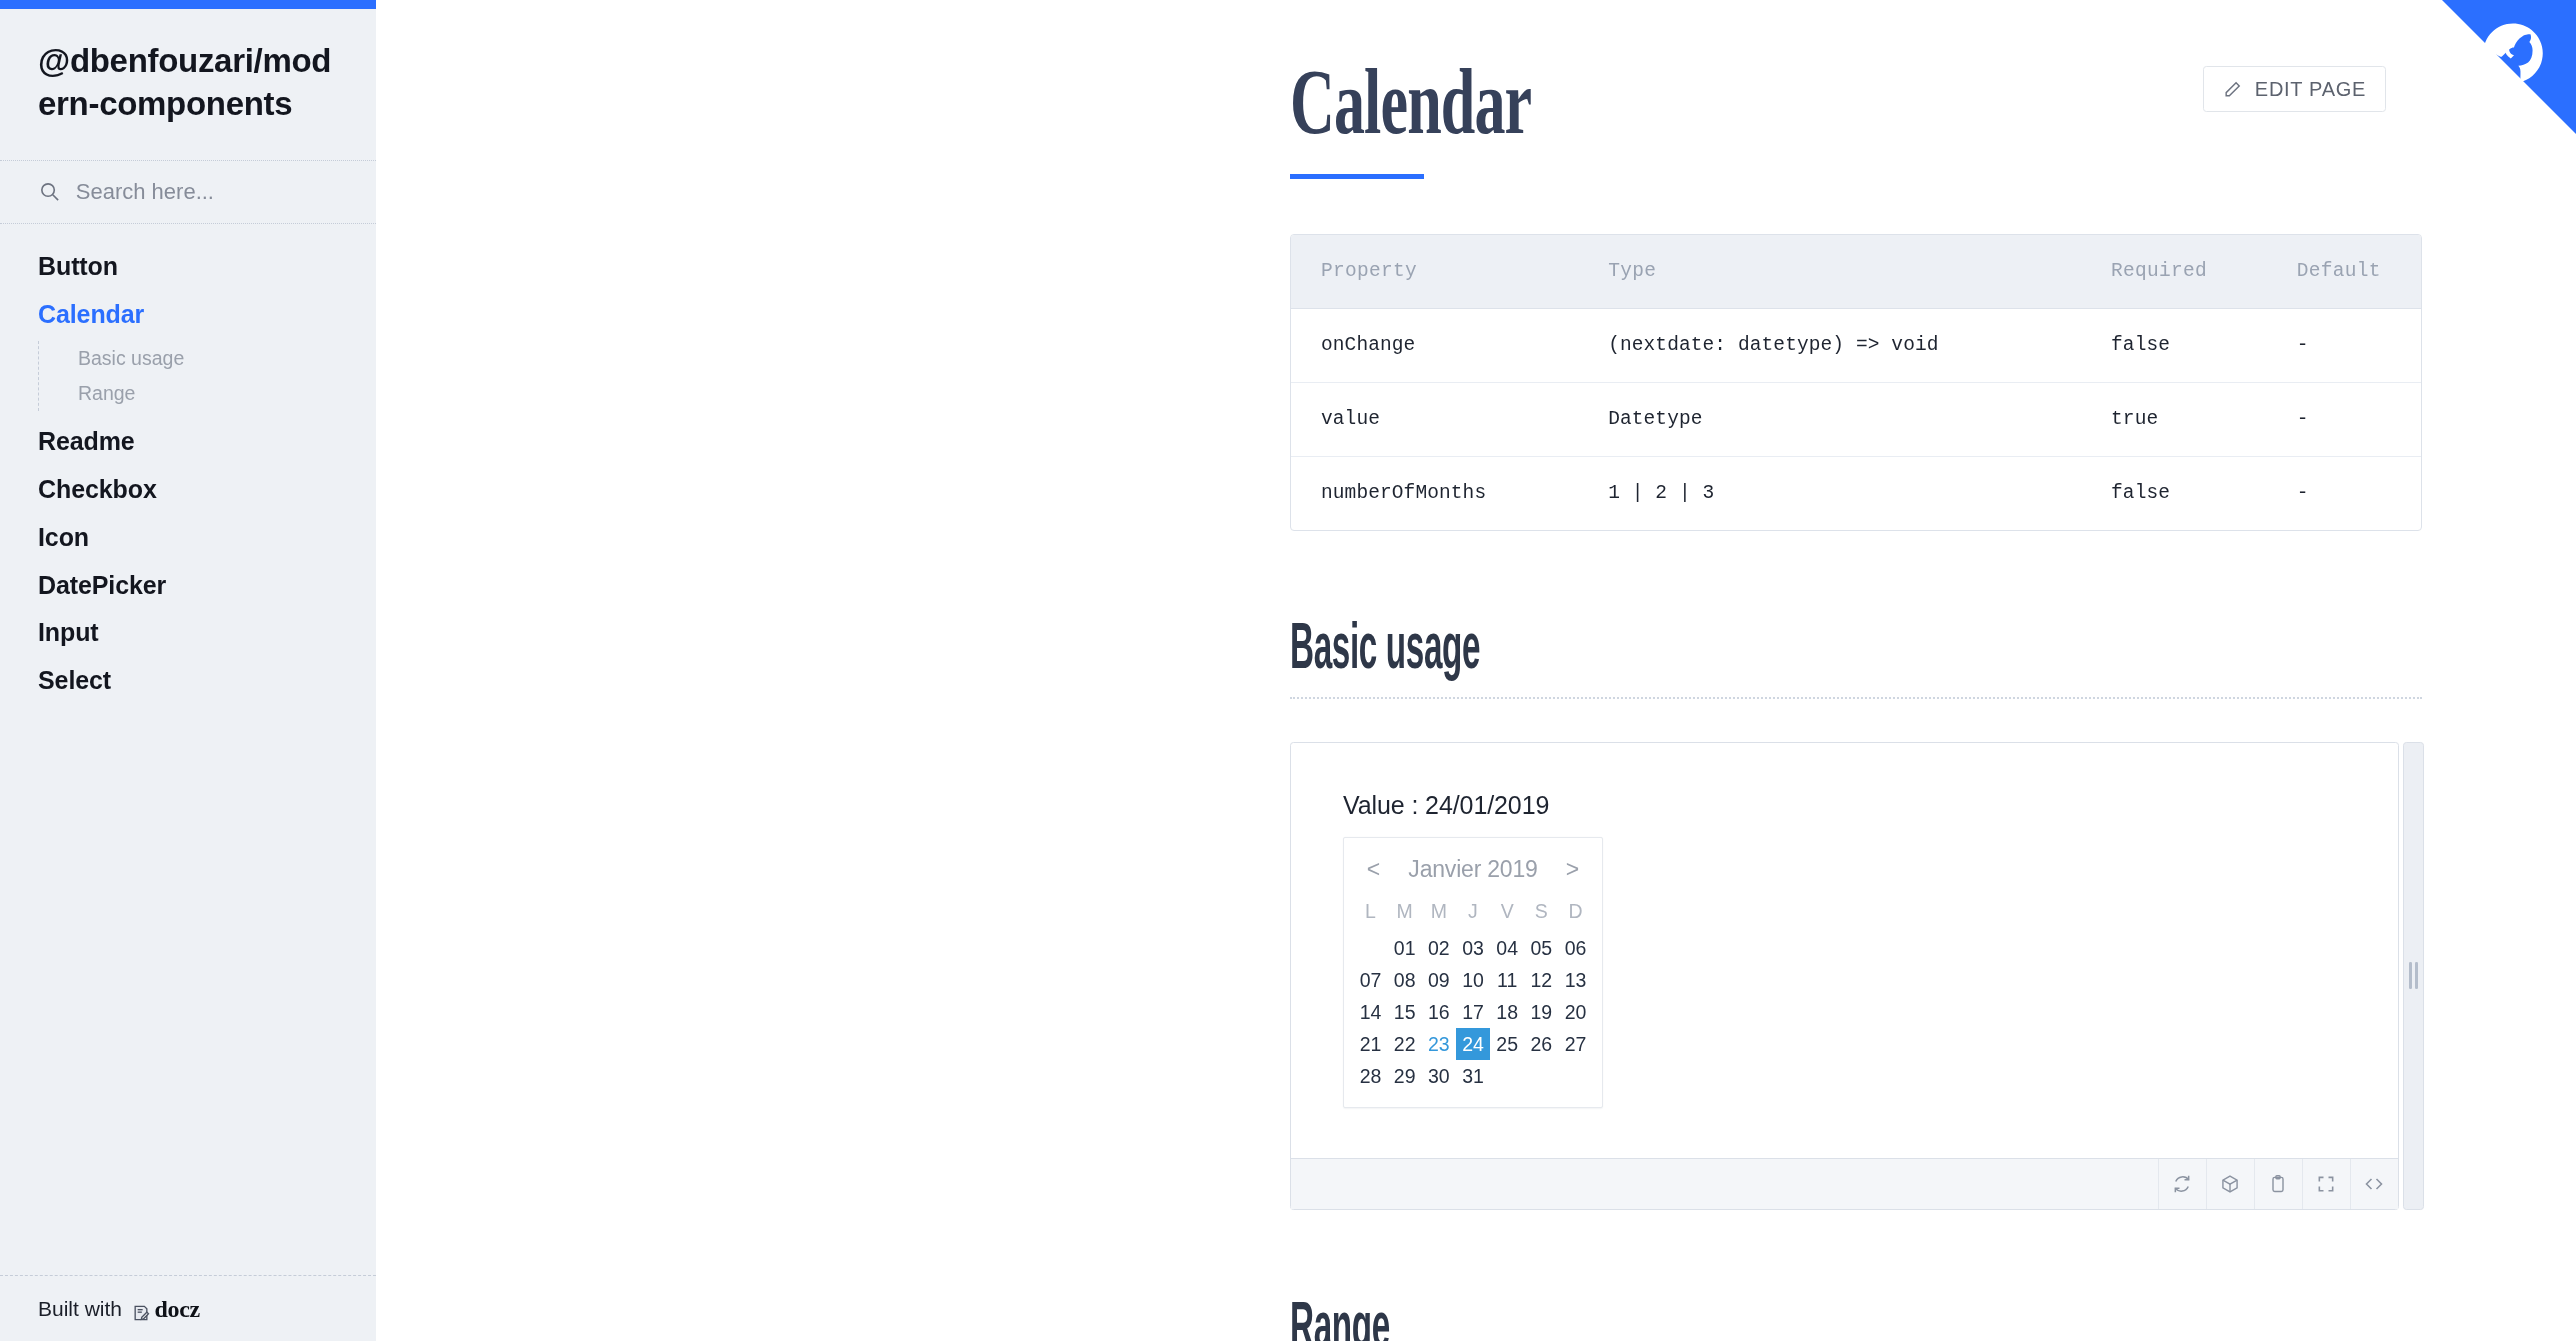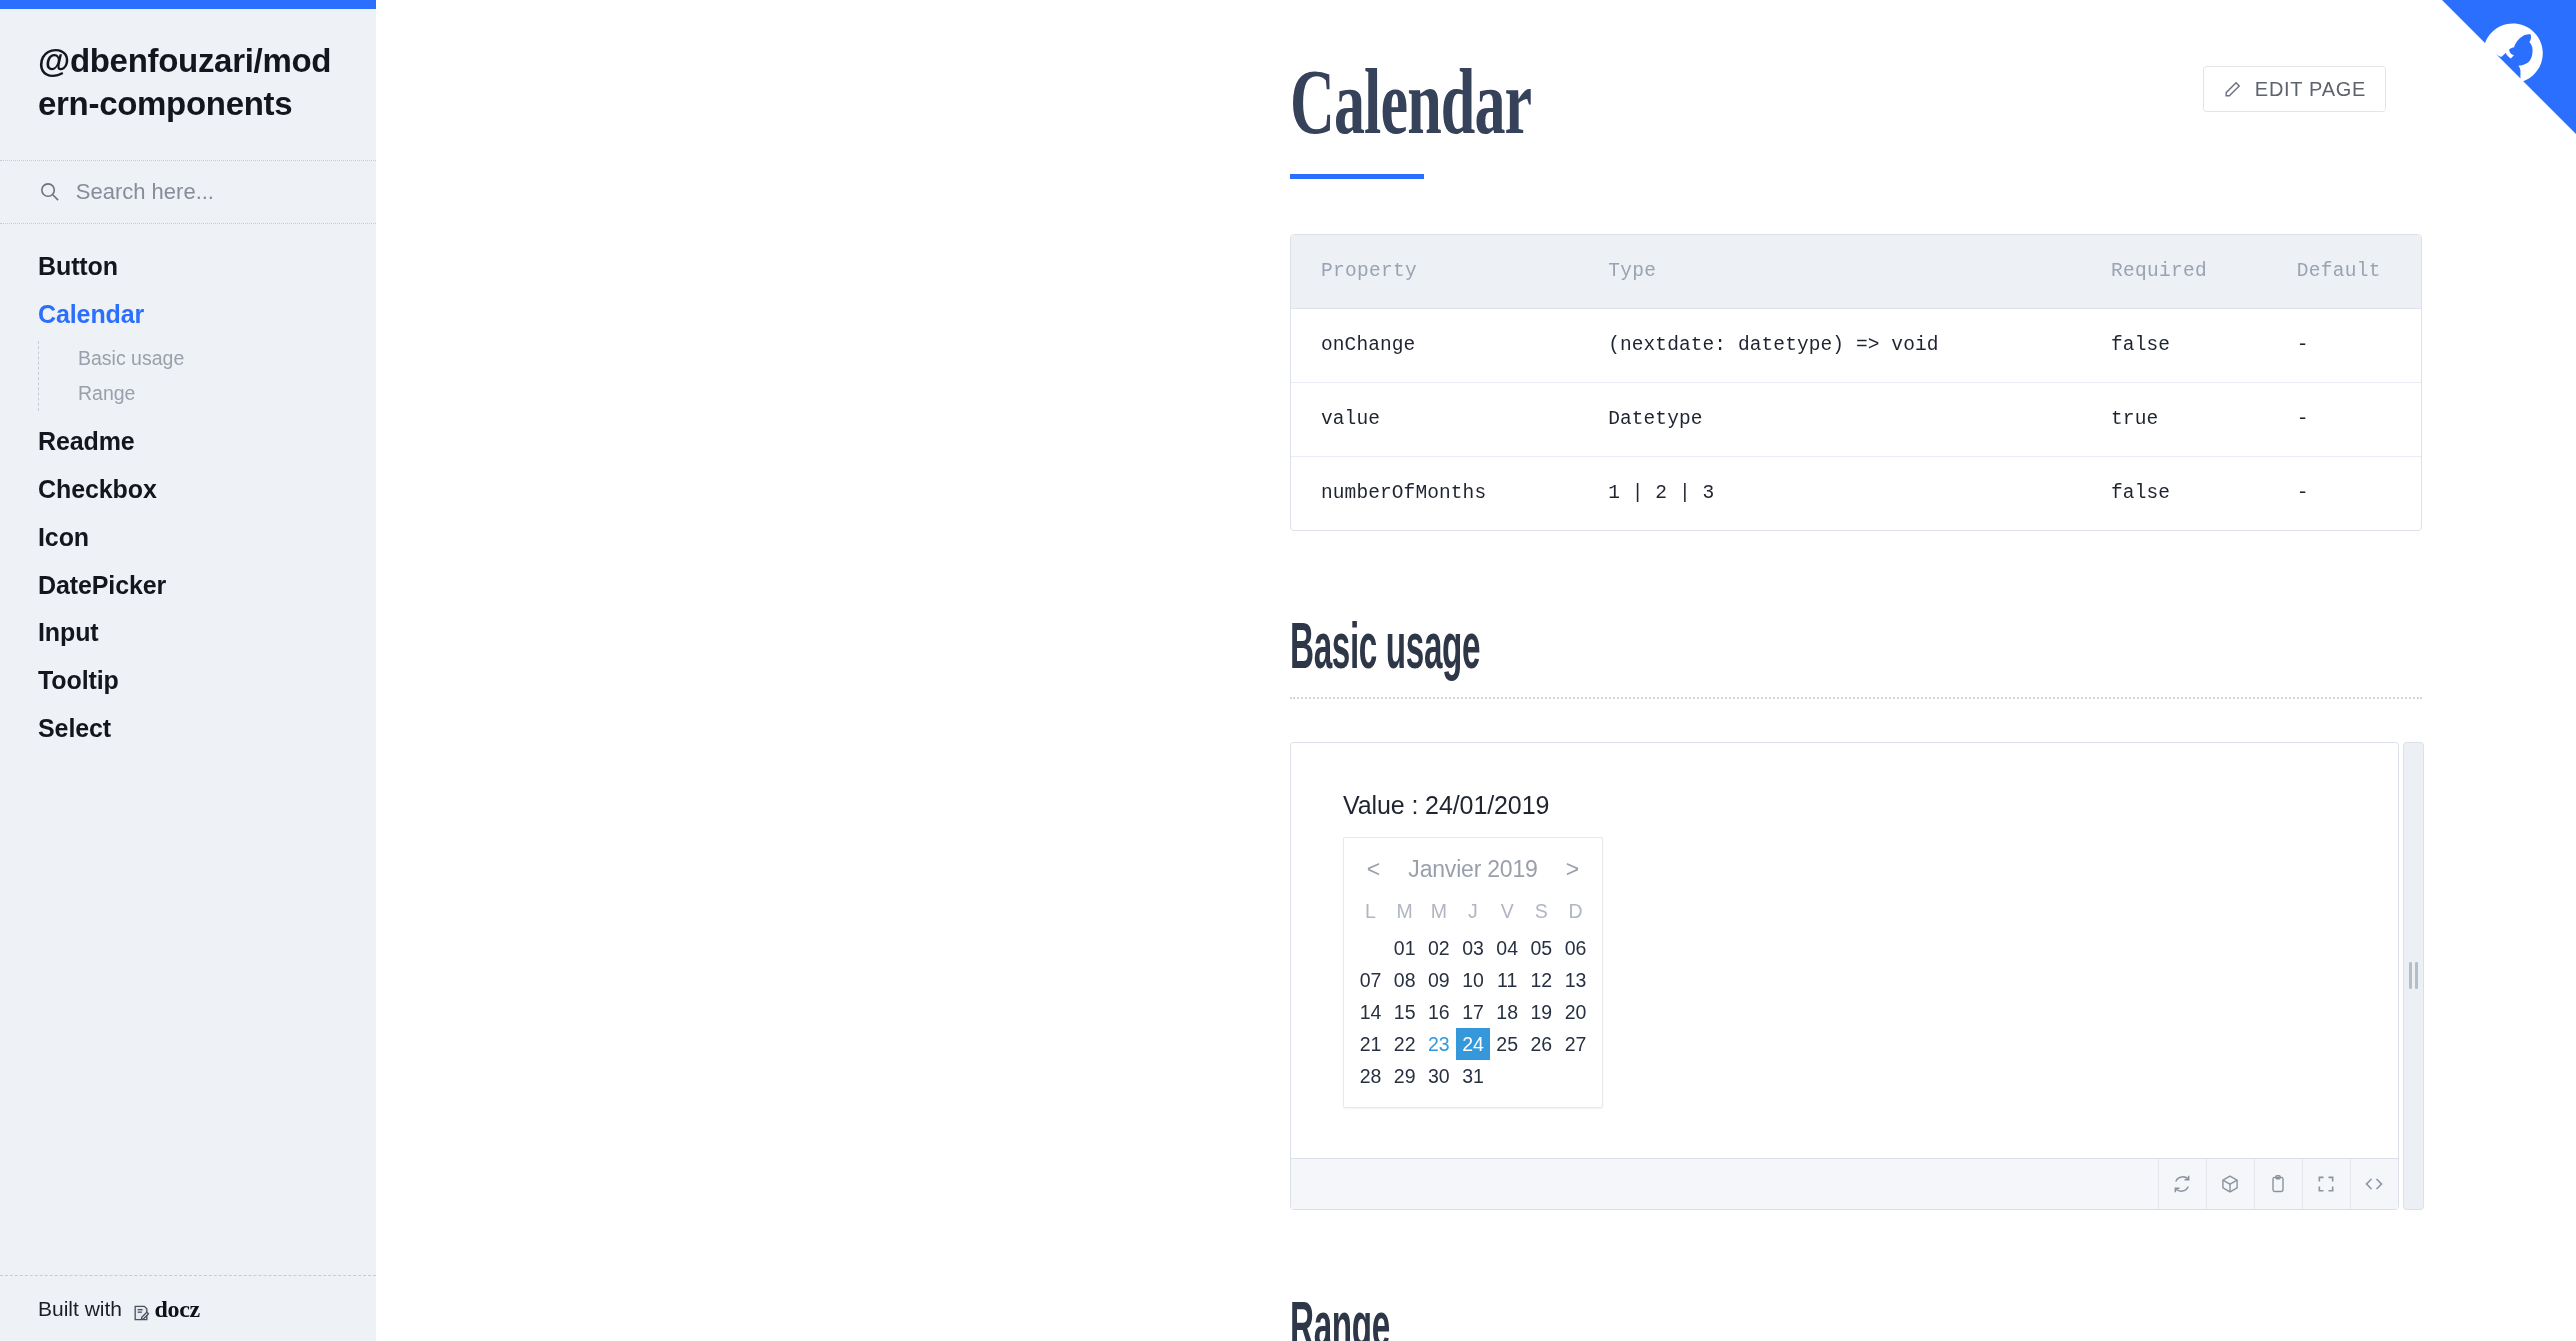--- a/index.html
+++ b/index.html
@@ -307,21 +307,20 @@
       <div class="nav-sub-group">
         <a class="nav-sub">Basic usage</a>
         <a class="nav-sub">Range</a>
       </div>
 
       <a class="nav-item">Readme</a>
       <a class="nav-item">Checkbox</a>
       <a class="nav-item">Icon</a>
       <a class="nav-item">DatePicker</a>
       <a class="nav-item">Input</a>
-      <a class="nav-item">Tooltip</a>
       <a class="nav-item">Select</a>
     </nav>
 
     <div class="sidebar-footer">
       <span class="footer-text">Built with</span>
       <span class="docz-logo">
         <span class="docz-icon">
           <svg viewBox="0 0 24 24" fill="none" stroke="#4a5160" stroke-width="1.6">
             <path d="M5 4h11l3 3v13H5z" fill="#e7eaf0"></path>
             <line x1="8" y1="8" x2="14" y2="8"></line>

